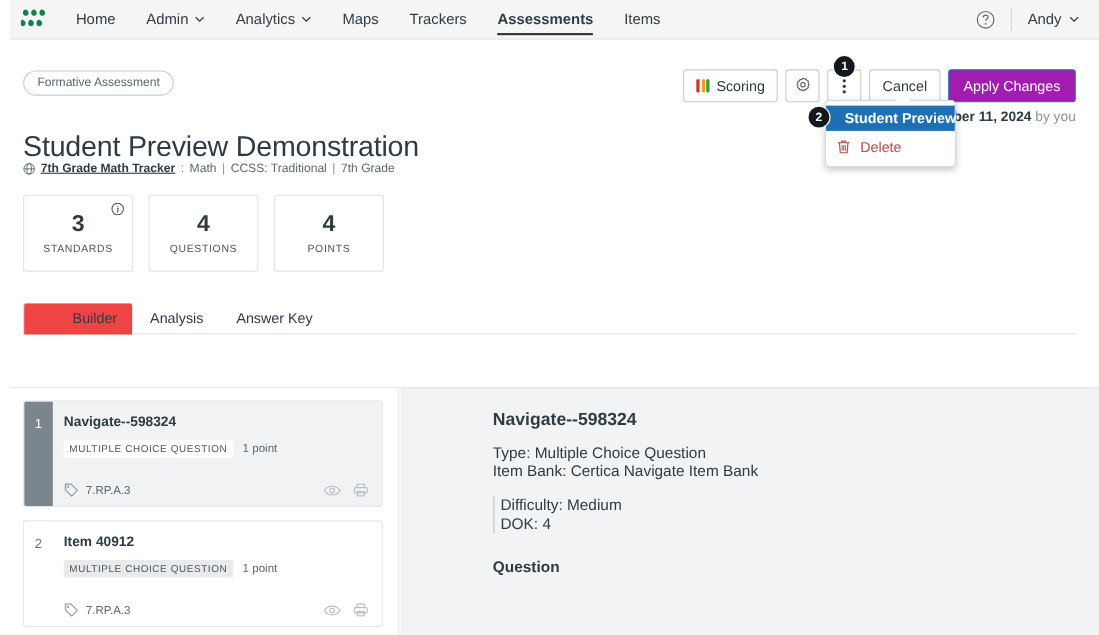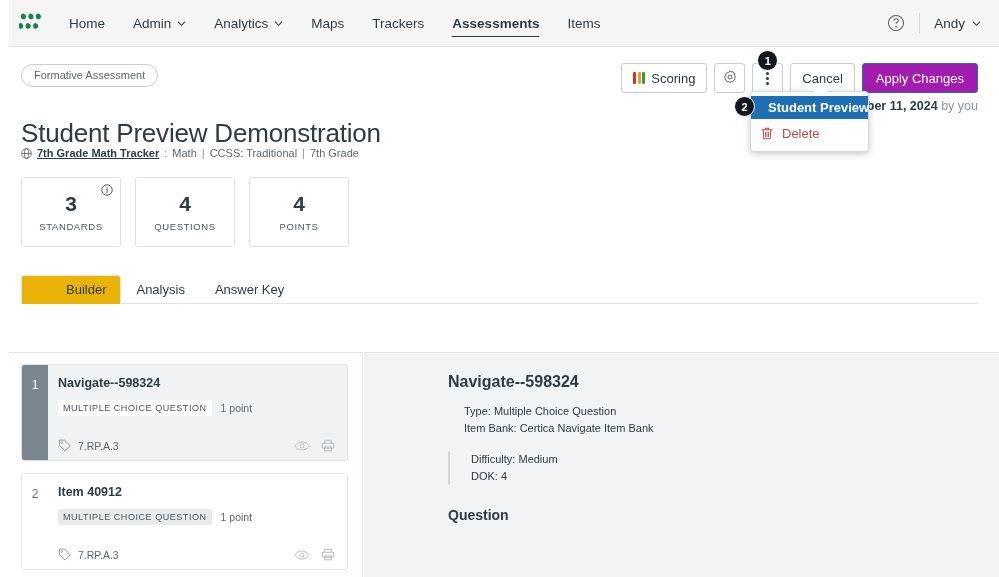--- a/index.html
+++ b/index.html
@@ -7,21 +7,21 @@
     width: 999px; height: 577px;
     font-family: "Liberation Sans", sans-serif;
     background: #ffffff;
     overflow: hidden;
     color: #2d3b45;
   }
   #app { position: relative; width: 999px; height: 577px; background:#fff; }
 
   
   .navbar {
-    position: absolute; top: 0; left: 9px; right: 0; height: 47px;
+    position: absolute; top: 0; left: 9px; right: 0; height: 36px;
     background: #f5f5f5;
     border-bottom: 1px solid #e3e5e7;
     display: flex; align-items: center;
   }
   .nav-left { display: flex; align-items: center; height: 100%; }
   .logo-wrap { width: 46px; display: flex; align-items: center; justify-content: center; }
   .logo { width: 26px; height: 20px; display:block; }
   .nav-item {
     font-size: 13.5px; color: #2d3b45; padding: 0 14px;
     height: 46px; display: flex; align-items: center; gap: 6px;
@@ -122,21 +122,21 @@
   
   .tabs {
     position: absolute; left: 21px; top: 274px; width: 957px; height: 30px;
     border-bottom: 1px solid #dfe3e6; display: flex; align-items: flex-end;
   }
   .tab {
     font-size: 13px; color: #2d3b45; padding: 6px 14px 7px; cursor: pointer;
     border: 1px solid transparent; border-bottom: none; position: relative; top: 1px;
   }
   .tab.active {
-    background: #eab308; border-color: #dfe3e6; border-radius: 3px 3px 0 0; padding-left: 44px;
+    background: #ef4444; border-color: #dfe3e6; border-radius: 3px 3px 0 0; padding-left: 44px;
   }
 
   
   .builder { position: absolute; left: 9px; top: 352px; width: 990px; height: 225px; }
   .list-pane {
     position: absolute; left: 0; top: 0; width: 354px; height: 225px;
     background: #fff; border-right: 1px solid #e3e5e7; border-top: 1px solid #e3e5e7;
     overflow: hidden; padding: 11px 0 0 12px;
   }
   .q-card {
@@ -161,21 +161,21 @@
   .q-foot { display: flex; align-items: center; }
   .q-standard { display: flex; align-items: center; gap: 7px; font-size: 10.5px; color: #5b6870; }
   .q-tools { margin-left: auto; display: flex; align-items: center; gap: 11px; }
 
   .detail-pane {
     position: absolute; left: 355px; top: 0; width: 635px; height: 225px;
     background: #f2f3f4; border-top: 1px solid #e3e5e7; padding: 20px 0 0 84px;
     overflow: hidden;
   }
   .detail-title { font-size: 16px; font-weight: bold; color: #2d3b45; margin-bottom: 12px; }
-  .detail-line { font-size: 11px; color: #2d3b45; line-height: 17px; margin-left: 16px; }
+  .detail-line { font-size: 14px; color: #2d3b45; line-height: 17px; }
   .detail-sub {
     margin-top: 14px; border-left: 2px solid #d6d9db; padding-left: 5px;
   }
   .detail-sub .detail-line { line-height: 17px; }
   .detail-section { margin-top: 22px; font-size: 14px; font-weight: bold; color: #2d3b45; }
   .scrollbar-track {
     position: absolute; right: 0; top: 0; width: 9px; height: 225px; background: #f2f3f4;
   }
   svg { display: block; }
 </style>

